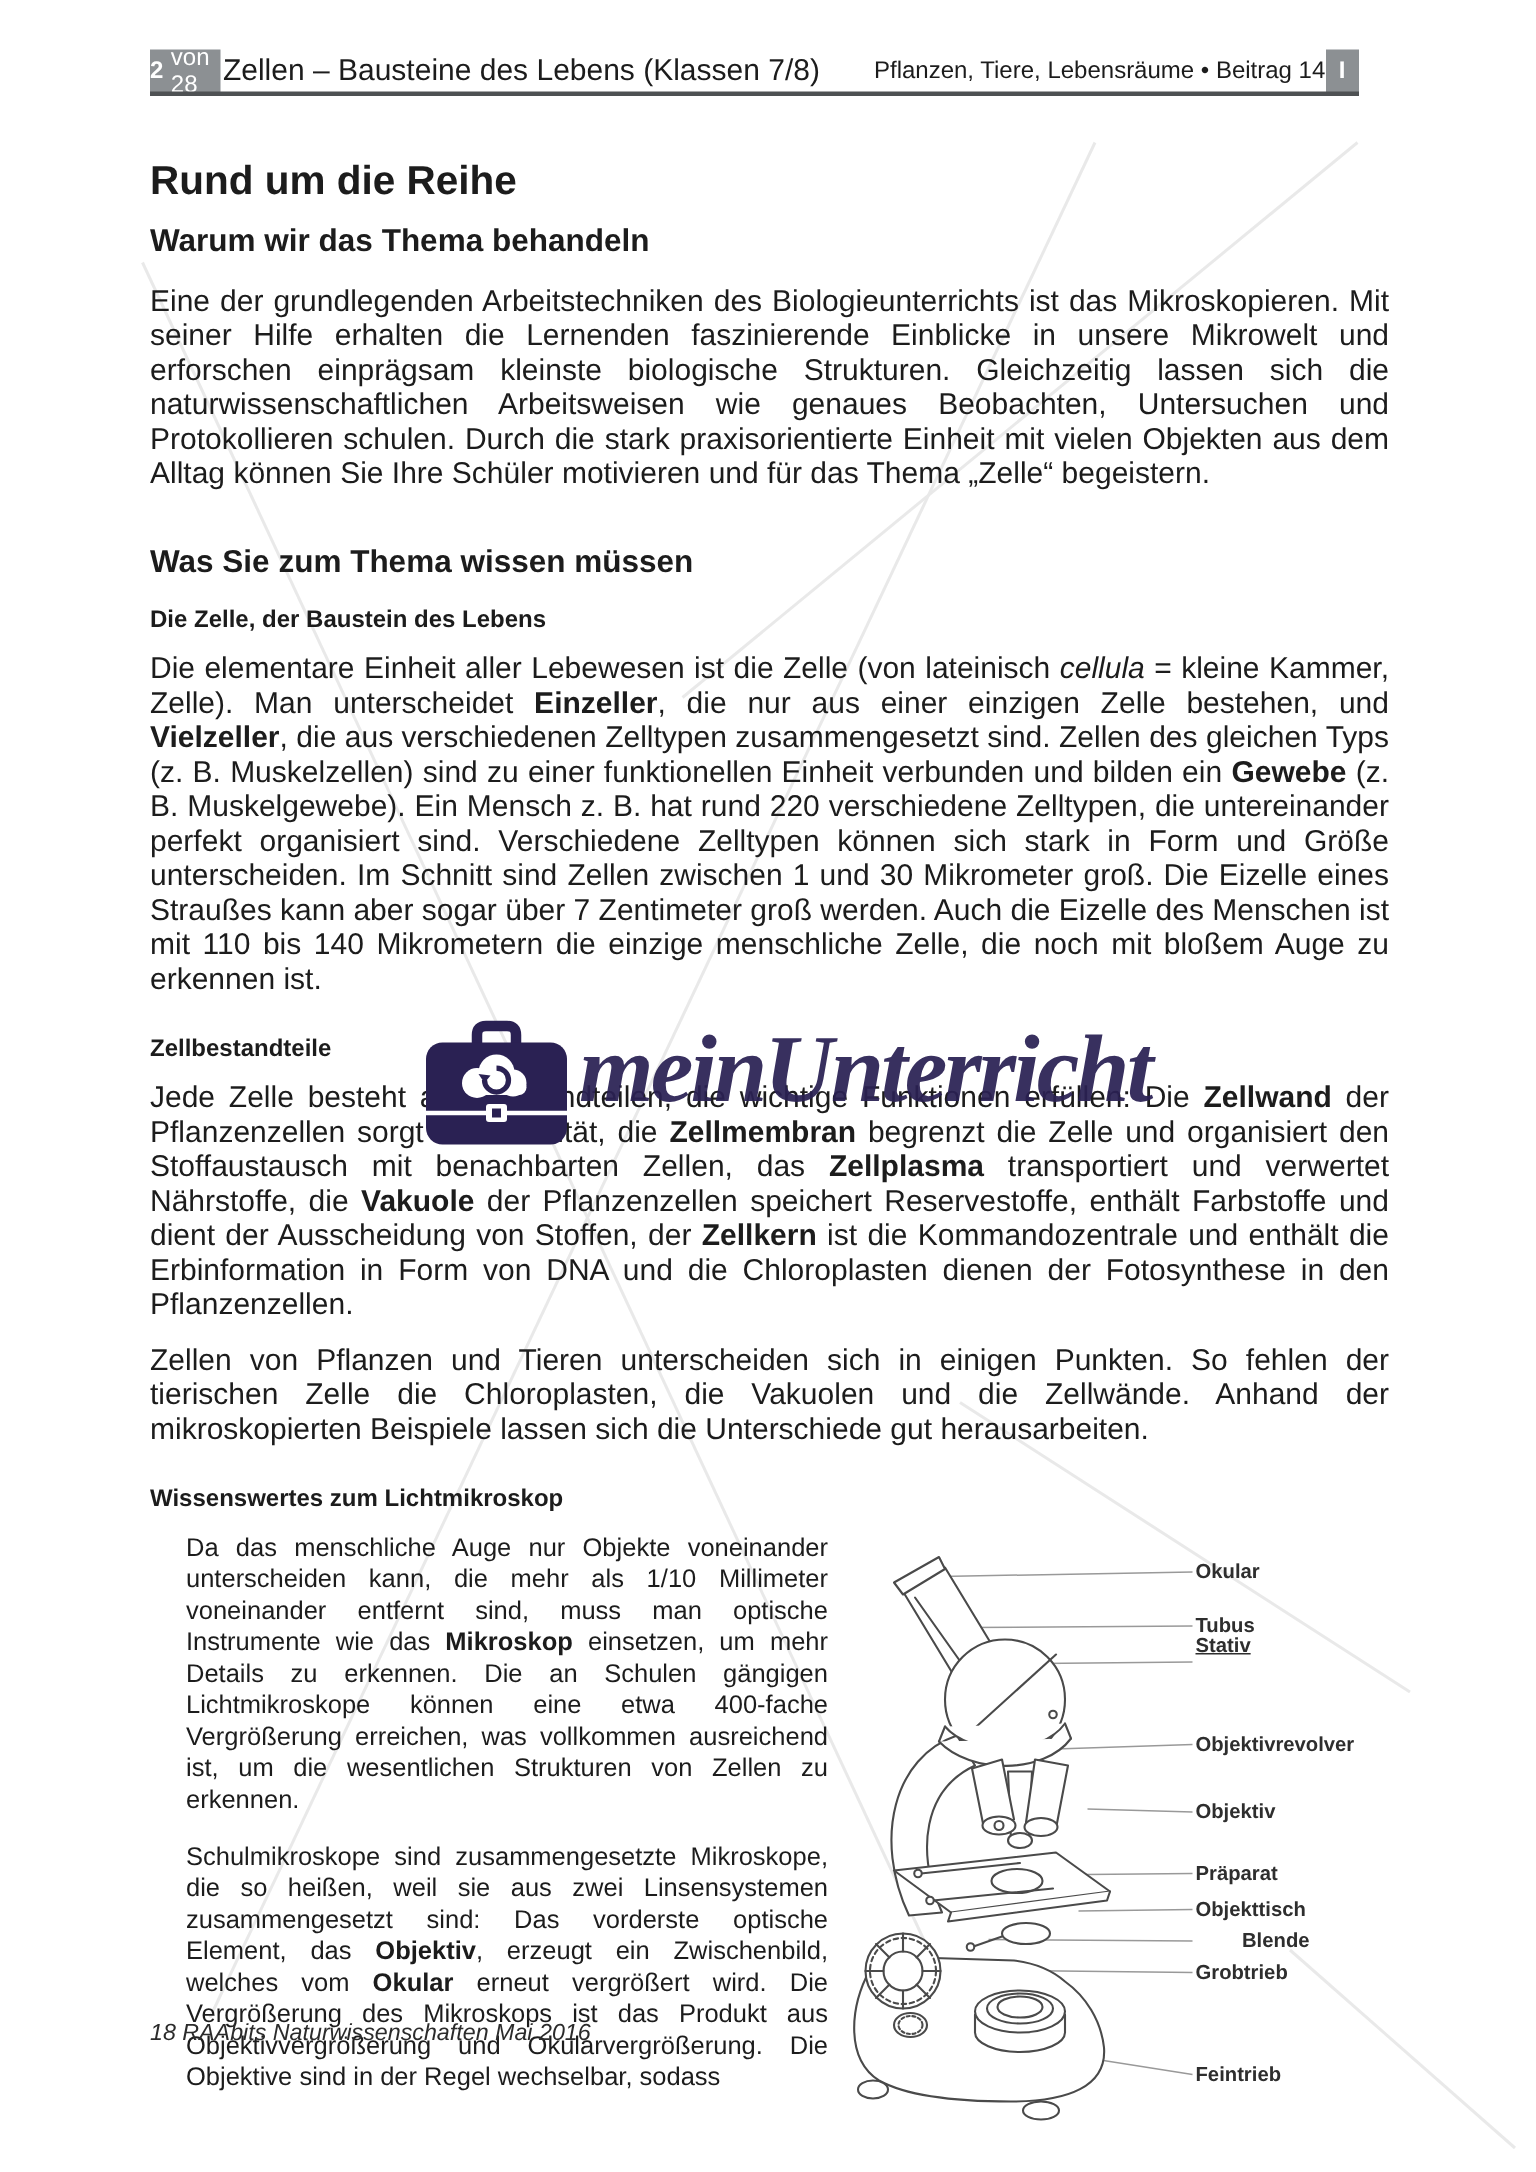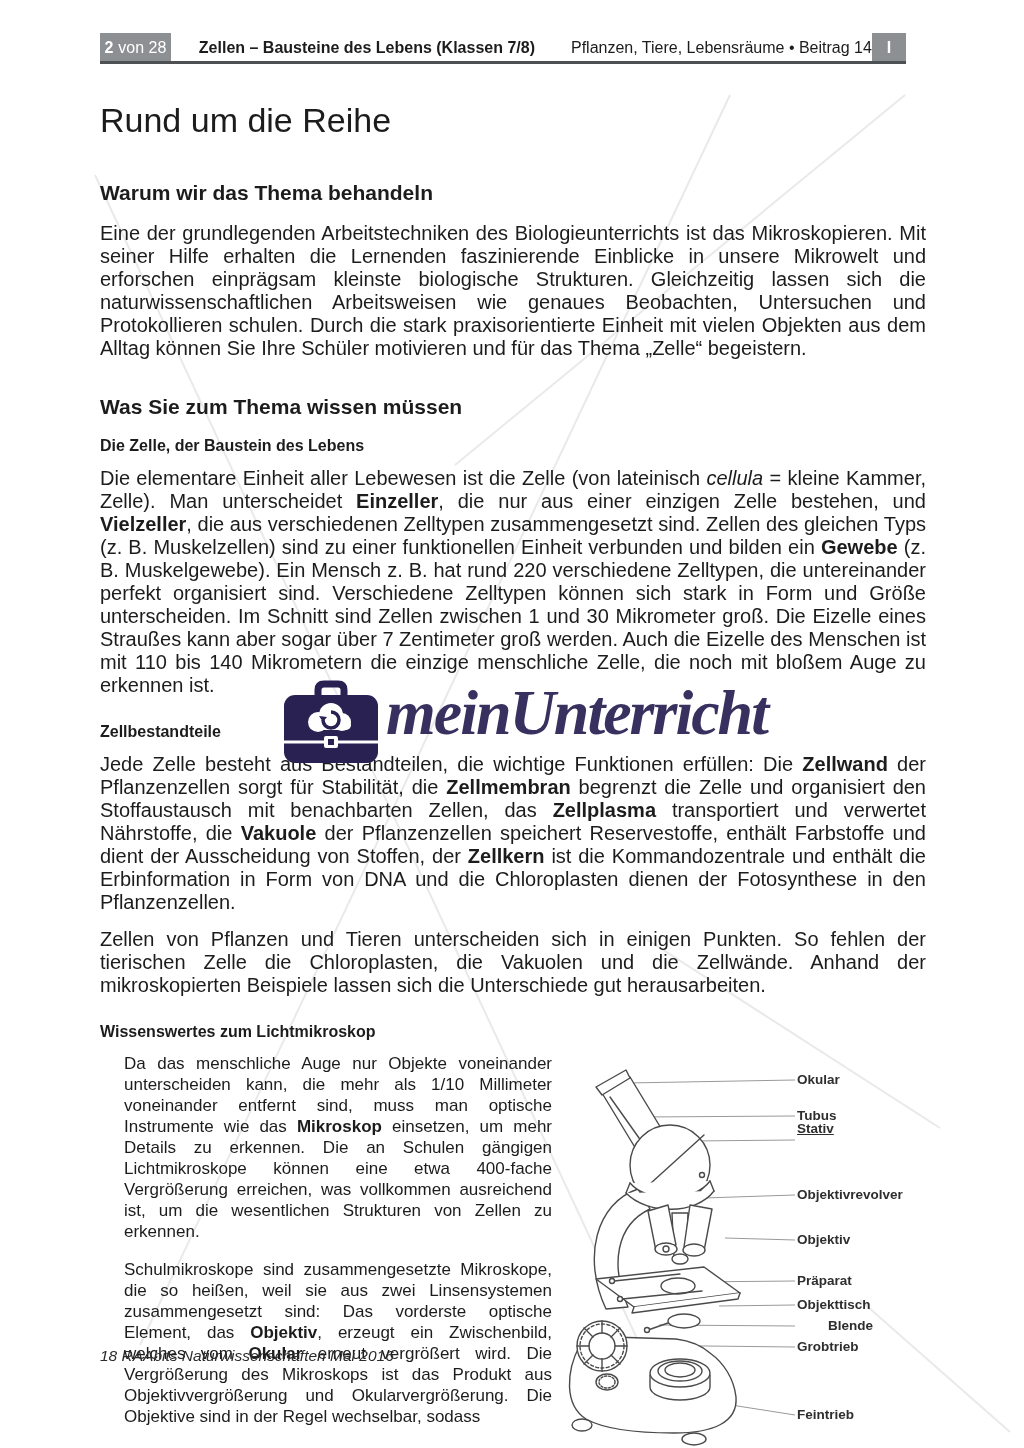--- a/index.html
+++ b/index.html
@@ -26,28 +26,28 @@
     background:#4e5153;z-index:2;
   }
   .hdr-box{
     background:#8c9093;color:#ffffff;
     display:flex;align-items:center;justify-content:center;
     font-size:16px;
   }
   .hdr-box.pagebox{width:110px;gap:5px;}
   .hdr-box.pagebox .num{font-weight:bold;}
   .hdr-box.marker{width:53px;font-weight:bold;margin-left:auto;}
-  .hdr-title{font-size:16px;display:flex;align-items:center;margin-left:28px;white-space:nowrap;font-weight:bold;}
+  .hdr-title{font-size:20px;display:flex;align-items:center;margin-left:2px;white-space:nowrap;}
   .hdr-sub{font-size:16px;display:flex;align-items:center;margin-left:36px;white-space:nowrap;}
 
   
   .content{
     position:absolute;left:100px;top:105px;width:826px;z-index:1;
   }
-  h1.doc-title{font-size:34px;line-height:30px;margin:0 0 46px 0;font-weight:normal;}
+  h1.doc-title{font-size:27px;line-height:30px;margin:0 0 14px 0;font-weight:bold;}
   h2.sec{font-size:21px;line-height:24px;margin:0 0 17px 0;font-weight:bold;}
   h3.subsec{font-size:16px;line-height:19px;margin:0 0 12px 0;font-weight:bold;}
   p.body{
     font-size:20px;line-height:23px;margin:0 0 25px 0;
     text-align:justify;
   }
   p.body.tight{margin-bottom:14px;}
   .b{font-weight:bold;}
   .i{font-style:italic;}
   .gap-big{height:10px;}

